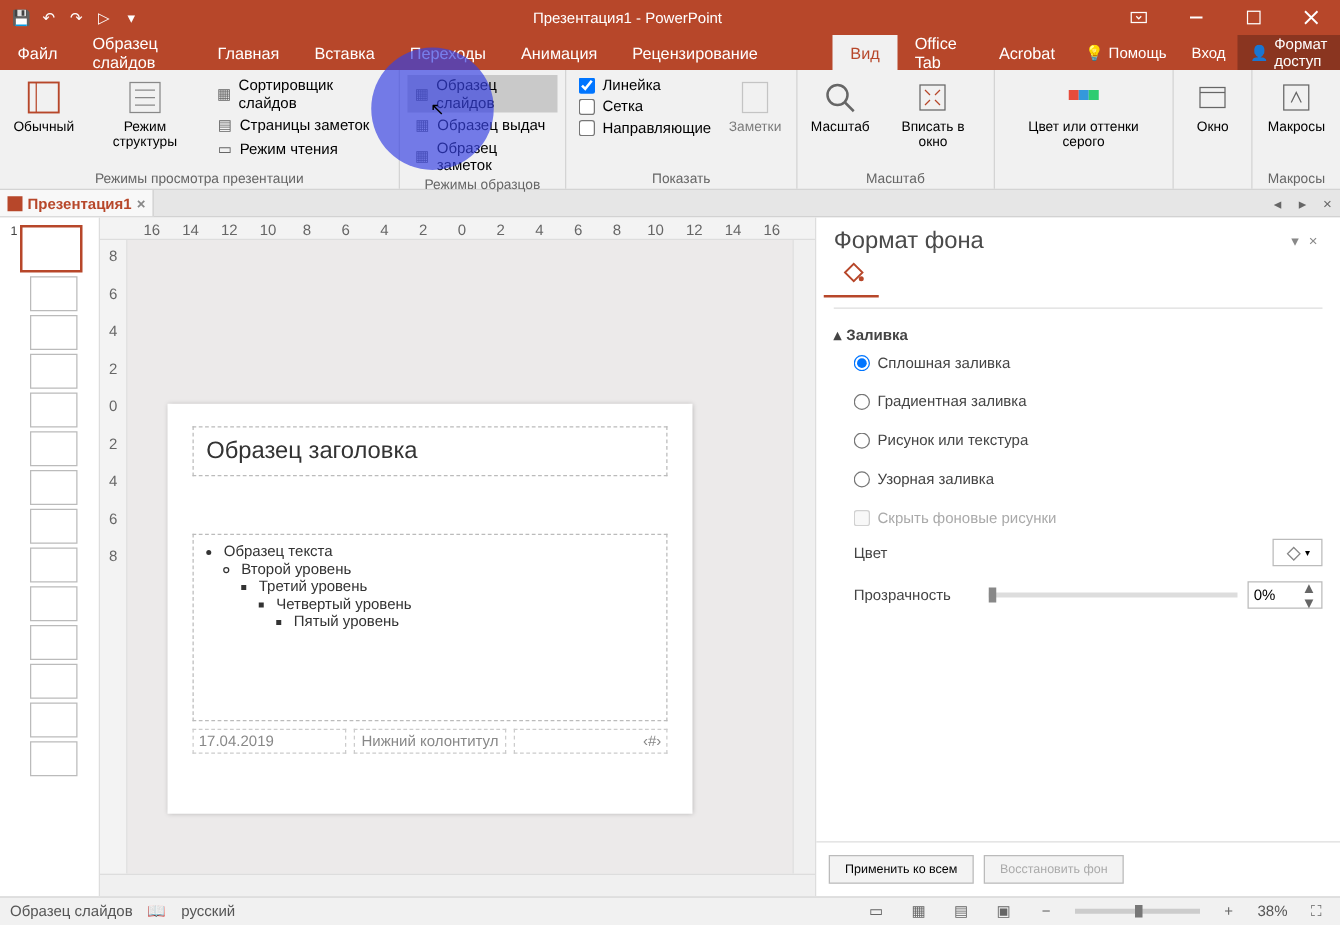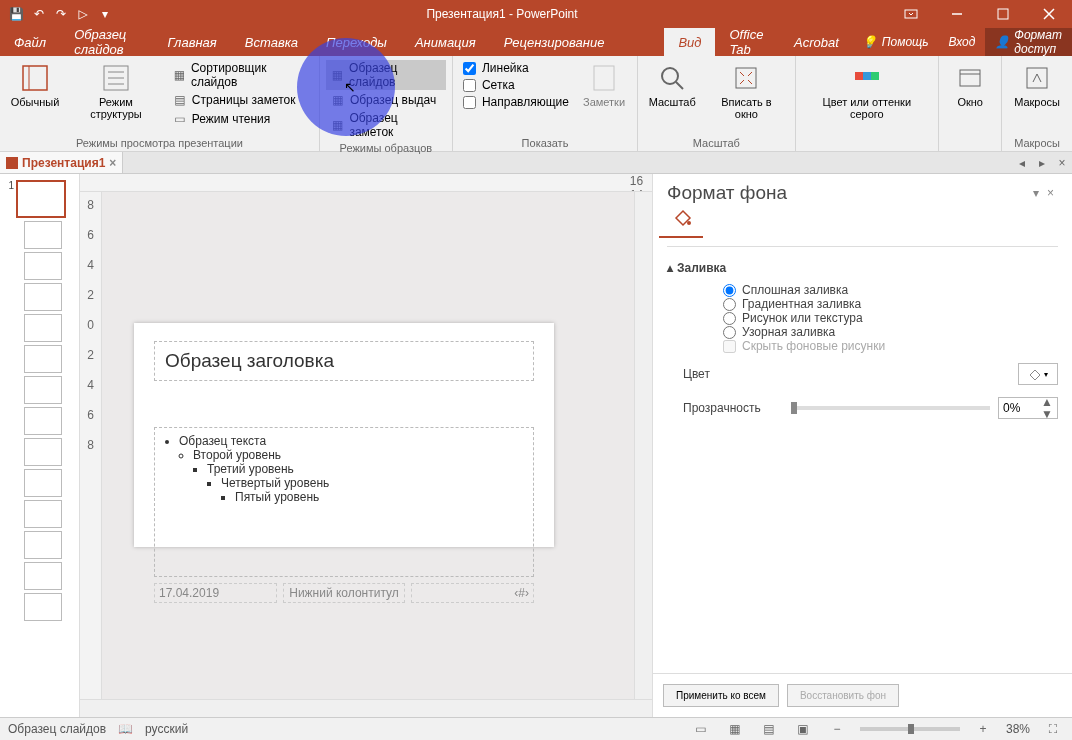--- a/index.html
+++ b/index.html
@@ -7,21 +7,21 @@
 
 
 .titlebar { height:28px; background:#b7472a; display:flex; align-items:center; color:#fff; }
 .titlebar .qat { display:flex; gap:0; padding-left:6px; }
 .titlebar .qat span { width:22px; height:22px; display:flex; align-items:center; justify-content:center; cursor:pointer; }
 .titlebar .title { flex:1; text-align:center; font-size:12px; }
 .titlebar .wincontrols { display:flex; }
 .titlebar .wincontrols span { width:46px; height:28px; display:flex; align-items:center; justify-content:center; cursor:pointer; }
 
 
-.tabrow { height:28px; background:#b7472a; display:flex; align-items:stretch; color:#fff; position:relative;font-style:italic; }
+.tabrow { height:28px; background:#b7472a; display:flex; align-items:stretch; color:#fff; position:relative; }
 .tabrow .tab { padding:0 14px; display:flex; align-items:center; cursor:pointer; font-size:13px; }
 .tabrow .tab.active { background:#f1f1f1; color:#b7472a;margin-left:46px; }
 .tabrow .spacer { flex:1; }
 .tabrow .right { display:flex; align-items:center; }
 .tabrow .right .item { padding:0 10px; display:flex; align-items:center; cursor:pointer; gap:4px; }
 .tabrow .right .share { background:#8a3520; height:100%; }
 
 
 .ribbon { height:96px; background:#f1f1f1; border-bottom:1px solid #d4d4d4; display:flex; position:relative; }
 .group { border-right:1px solid #d4d4d4; padding:4px 6px 2px 6px; display:flex; flex-direction:column; }
@@ -52,47 +52,47 @@
 
 .main { display:flex; height:543px; }
 .thumbs { width:80px; background:#fff; border-right:1px solid #ddd; overflow:hidden; padding:6px 4px; }
 .thumb-row { display:flex; align-items:flex-start; gap:2px; margin-bottom:3px; }
 .thumb-row .num { width:10px; font-size:10px; color:#444; text-align:right; }
 .thumb { width:48px; height:36px; border:1px solid #bbb; background:#fff; }
 .thumb.master { border:2px solid #b7472a; width:50px; height:38px; }
 .subthumb { width:38px; height:28px; border:1px solid #bbb; margin-left:20px; margin-bottom:3px; background:#fff; }
 
 .editor { flex:1; display:flex; flex-direction:column; position:relative; background:#eceaea;}
-.ruler-h { height:18px; background:#f3f3f3; border-bottom:1px solid #ddd; display:flex; align-items:flex-end; padding-left:26px; font-size:9px; color:#666; overflow:hidden; gap:0;flex-direction:column;}
+.ruler-h { height:18px; background:#f3f3f3; border-bottom:1px solid #ddd; display:flex; align-items:flex-end; padding-left:26px; font-size:9px; color:#666; overflow:hidden; gap:0;}
 .ruler-h span { width:31px; text-align:center; }
 .ruler-v { width:22px; background:#f3f3f3; border-right:1px solid #ddd; display:flex; flex-direction:column; align-items:center; font-size:9px; color:#666; padding-top:6px; }
 .ruler-v span { height:30px; }
 .canvas-row { flex:1; display:flex; }
 .canvas { flex:1; position:relative; overflow:hidden; }
-.slide { position:absolute; left:32px; top:131px; width:420px; height:224px; background:#fff; box-shadow:0 0 4px rgba(0,0,0,0.25); padding:18px 20px; }
+.slide { position:absolute; left:32px; top:131px; width:420px; height:328px; background:#fff; box-shadow:0 0 4px rgba(0,0,0,0.25); padding:18px 20px; }
 .slide .ph { border:1px dashed #bbb; margin-bottom:6px; }
 .slide .title { font-size:19px; color:#333; padding:8px 10px; }
 .slide .body { font-size:11px; color:#333; padding:6px 10px; height:150px;margin-top:46px; }
 .slide .body ul { list-style:disc; padding-left:14px; }
 .slide .body ul ul { list-style:circle; font-size:10px;}
 .slide .body ul ul ul { list-style:square; font-size:9px;}
 .slide .foot { display:flex; gap:6px; font-size:7px; color:#888; }
 .slide .foot div { border:1px dashed #ccc; padding:2px 4px; flex:1; }
 .vscroll { width:18px; background:#f0f0f0; border-left:1px solid #ddd; }
 .editor .hscroll { height:18px; background:#f0f0f0; border-top:1px solid #ddd; }
 
 
 .pane { width:420px; border-left:1px solid #ddd; background:#fff; display:flex; flex-direction:column; }
 .pane-hd { padding:8px 14px 4px 14px; display:flex; align-items:center; }
 .pane-hd .ttl { color:#4a4a4a; font-size:19px; flex:1; }
 .pane-hd .ctl { color:#888; cursor:pointer; padding:0 4px; }
 .pane-ico { padding:0 14px 8px 14px; color:#b7472a; border-bottom:2px solid #b7472a; width:44px; margin-left:6px; }
 .pane-sep { height:1px; background:#ddd; margin:8px 14px 10px 14px; }
 .pane-section-hd { padding:4px 14px; font-size:12px; font-weight:bold; color:#444; display:flex; align-items:center; gap:4px; }
-.radios { padding:4px 14px 4px 30px; display:flex; flex-direction:column; gap:0;margin-left:40px; }
+.radios { padding:4px 14px 4px 30px; display:flex; flex-direction:column; gap:17px; }
 .radios label { display:flex; align-items:center; gap:6px; font-size:12px; color:#444; }
 .radios label.disabled { color:#aaa;}
 .pane-row { display:flex; align-items:center; padding:6px 14px 6px 30px; gap:8px; }
 .pane-row .lbl { width:100px; font-size:12px; color:#444; }
 .color-dd { width:40px; height:22px; border:1px solid #bbb; display:flex; align-items:center; justify-content:center; margin-left:auto; cursor:pointer; gap:2px; }
 .slider { flex:1; height:4px; background:#ddd; position:relative; }
 .slider .knob { position:absolute; left:0; top:-4px; width:6px; height:12px; background:#888; }
 .numbox { width:60px; height:22px; border:1px solid #bbb; display:flex; align-items:center; padding:0 4px; font-size:11px; }
 .numbox .spin { margin-left:auto; display:flex; flex-direction:column; font-size:7px; line-height:1; color:#666;}
 .pane-foot { margin-top:auto; padding:10px; border-top:1px solid #ddd; display:flex; gap:8px; }

